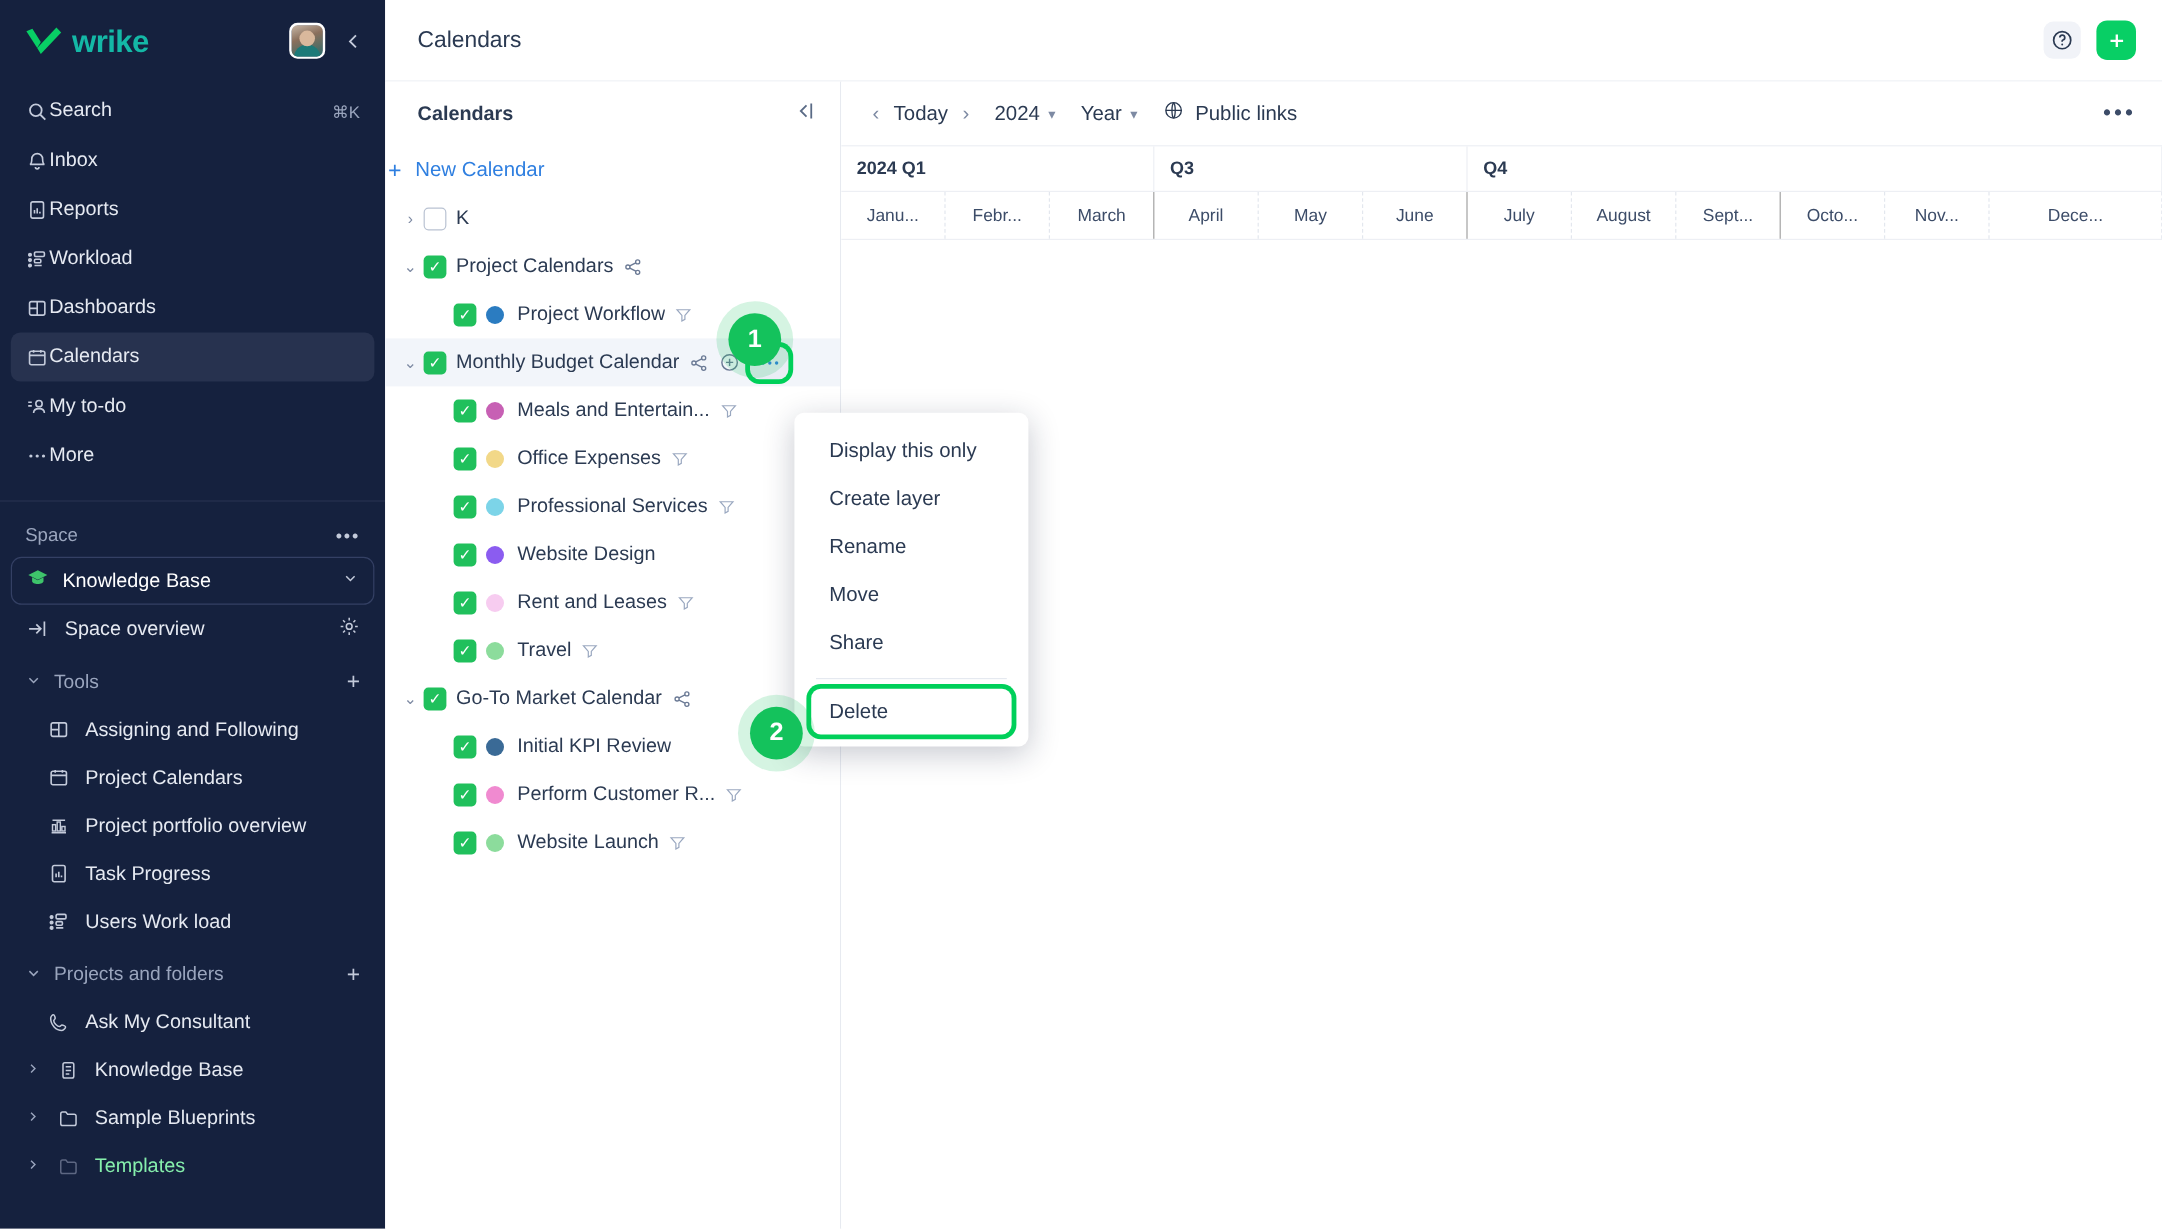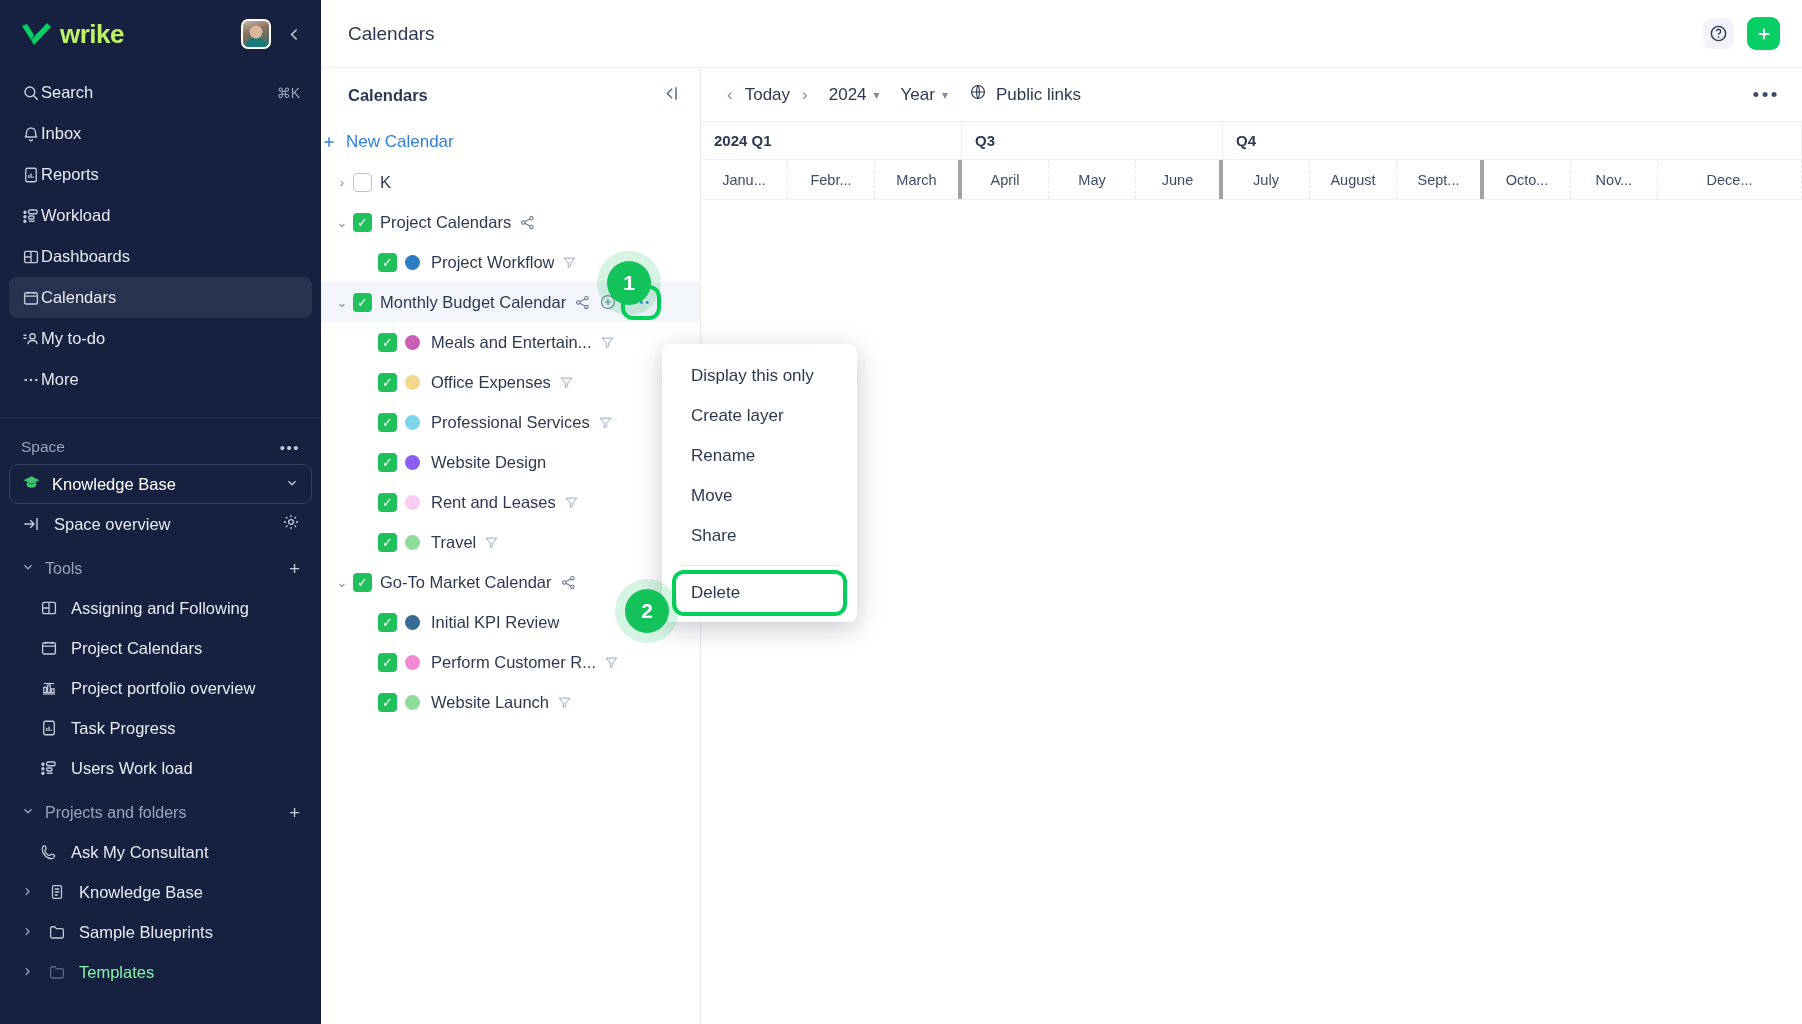--- a/index.html
+++ b/index.html
@@ -10,21 +10,21 @@
   }
   #app { position: relative; width: 1802px; height: 1024px; display: flex; }
 
   
   .leftnav {
     width: 321px; height: 1024px; background: #15213e; color: #fff;
     position: relative; flex: 0 0 321px; overflow: hidden;
   }
   .brandrow { height: 68px; display: flex; align-items: center; padding: 0 14px 0 20px; }
   .logo-wrap { display: flex; align-items: center; gap: 6px; flex: 1; }
-  .logo-text { font-size: 26px; font-weight: 700; letter-spacing: -0.5px; color:#bef264; }
+  .logo-text { font-size: 26px; font-weight: 700; letter-spacing: -0.5px; color:#14b8a6; }
   .avatar {
     width: 30px; height: 30px; border-radius: 7px; overflow: hidden;
     background: linear-gradient(160deg,#c8b8a8 0%,#8a6f5c 40%,#2a6b6b 100%);
     border: 2px solid #fff; position: relative; flex: 0 0 30px;
   }
   .avatar::after{
     content:""; position:absolute; left:50%; top:42%; transform:translate(-50%,-50%);
     width:13px; height:13px; border-radius:50%; background:#d9b89c;
   }
   .avatar::before{
@@ -185,21 +185,21 @@
   .qrow { height: 38px; display:flex; border-bottom:1px solid #edeff4; }
   .qcell {
     display:flex; align-items:center; padding-left: 13px; font-size:15px;
     font-weight:700; color:#2b3a52; border-right:1px solid #edeff4;
   }
   .mrow { height: 40px; display:flex; border-bottom:1px solid #edeff4; }
   .mcell {
     display:flex; align-items:center; justify-content:center; font-size:14.5px;
     color:#3c4c68; border-right:1px dashed #e3e7ee; overflow:hidden; white-space:nowrap;
   }
-  .mcell.qend { border-right:4px solid #a3a3a3; }
+  .mcell.qend { border-right:1px solid #a3a3a3; }
 
   .plot { position:relative; flex:1; overflow:hidden; }
   .vgrid { position:absolute; top:0; bottom:0; width:1px; background:#eceff5; }
   .vgrid.solid { background:#e0e4ec; }
   .today-line { position:absolute; top:0; bottom:0; width:3px; background:#1a8fe8; z-index:4; }
 </style>
 </head>
 <body>
 
 <div id="app">

